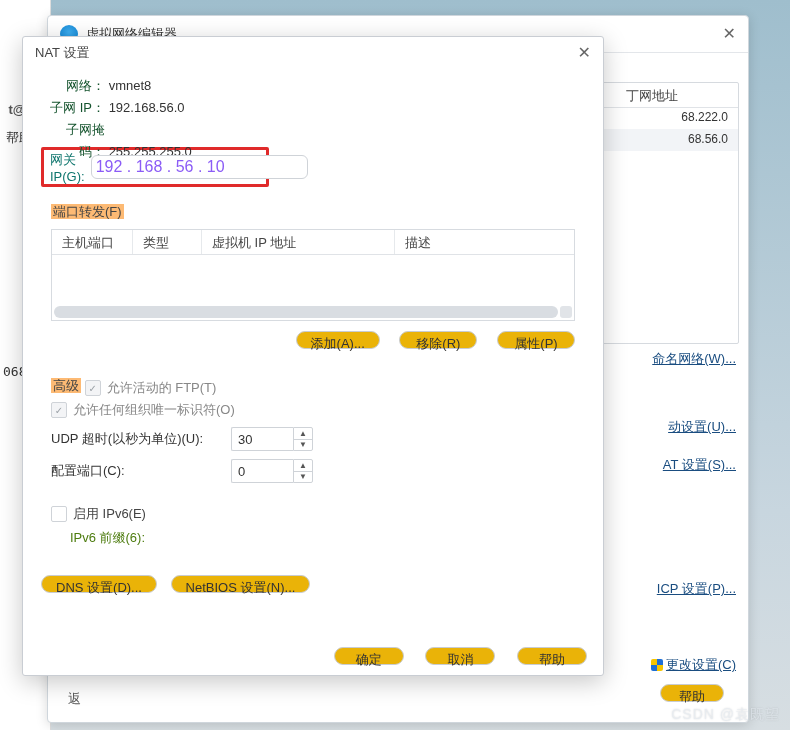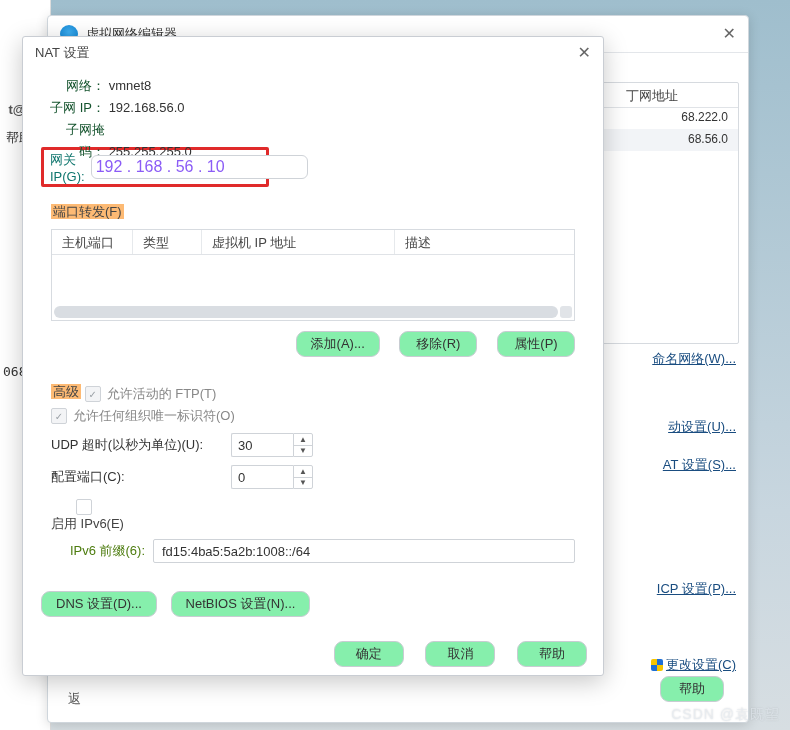--- a/index.html
+++ b/index.html
@@ -43,22 +43,22 @@
   .bg-grid-v { left:12px; color:#444; }
 
   .side-buttons { position:absolute; right:12px; top:298px; width:110px; }
   .side-buttons .link { display:block; text-align:right; margin-bottom:10px; color:#1a4d80;
      cursor:default; }
   .shield { display:inline-block; width:12px; height:12px; margin-right:3px;
     background: conic-gradient(#1e6fd6 0 25%, #f6c500 0 50%, #1e6fd6 0 75%, #f6c500 0 100%);
     border-radius:2px; vertical-align:-2px; }
 
   .main-bottom { position:absolute; left:20px; bottom:14px; color:#555; }
-  .btn { display:inline-block; min-width:64px; height:26px; line-height:24px; text-align:center;
-    border:1px solid #c8ccd2; border-radius:9px; background:#86efac; color:#333;
+  .btn { display:inline-block; min-width:64px; height:18px; line-height:24px; text-align:center;
+    border:1px solid #c8ccd2; border-radius:9px; background:#eab308; color:#333;
     padding:0 14px; margin-left:8px; cursor:default; box-sizing:border-box; }
   .main-helpbtn { position:absolute; right:24px; bottom:20px; }
 
   
   .nat-dialog { position:absolute; left:22px; top:36px; width:580px; height:638px;
     background:#fff; border:1px solid #c9cdd3; border-radius:3px; z-index:5;
     box-shadow:0 6px 24px rgba(0,0,0,0.22); }
   .nat-titlebar { height:32px; line-height:32px; padding:0 12px; color:#444;
     display:flex; align-items:center; }
   .nat-titlebar .close { margin-left:auto; color:#666; font-size:16px; cursor:default; }
@@ -239,28 +239,27 @@
         <span class="adv-label" style="width:180px;">配置端口(C):</span>
         <span class="spin">
           <input value="0" style="">
           <span class="arrows">
               <div>▲</div>
               <div>▼</div>
             </span>
         </span>
       </div>
 
-      <div class="cb unchecked" style="color:#444; margin-top:10px;flex-direction:column;">
+      <div class="cb unchecked" style="color:#444; margin-top:22px;">
         <span class="box">✓</span>
         <span>启用 IPv6(E)</span>
       </div>
 
       <div class="ipv6-row">
         <span class="lbl">IPv6 前缀(6):</span>
-        <input value="fd15:4ba5:5a2b:1008::/64" style="">
       </div>
     </div>
 
     <div class="dns-row">
       <span class="btn">DNS 设置(D)...</span>
       <span class="btn">NetBIOS 设置(N)...</span>
     </div>
   </div>
 
   <div class="nat-footer">

